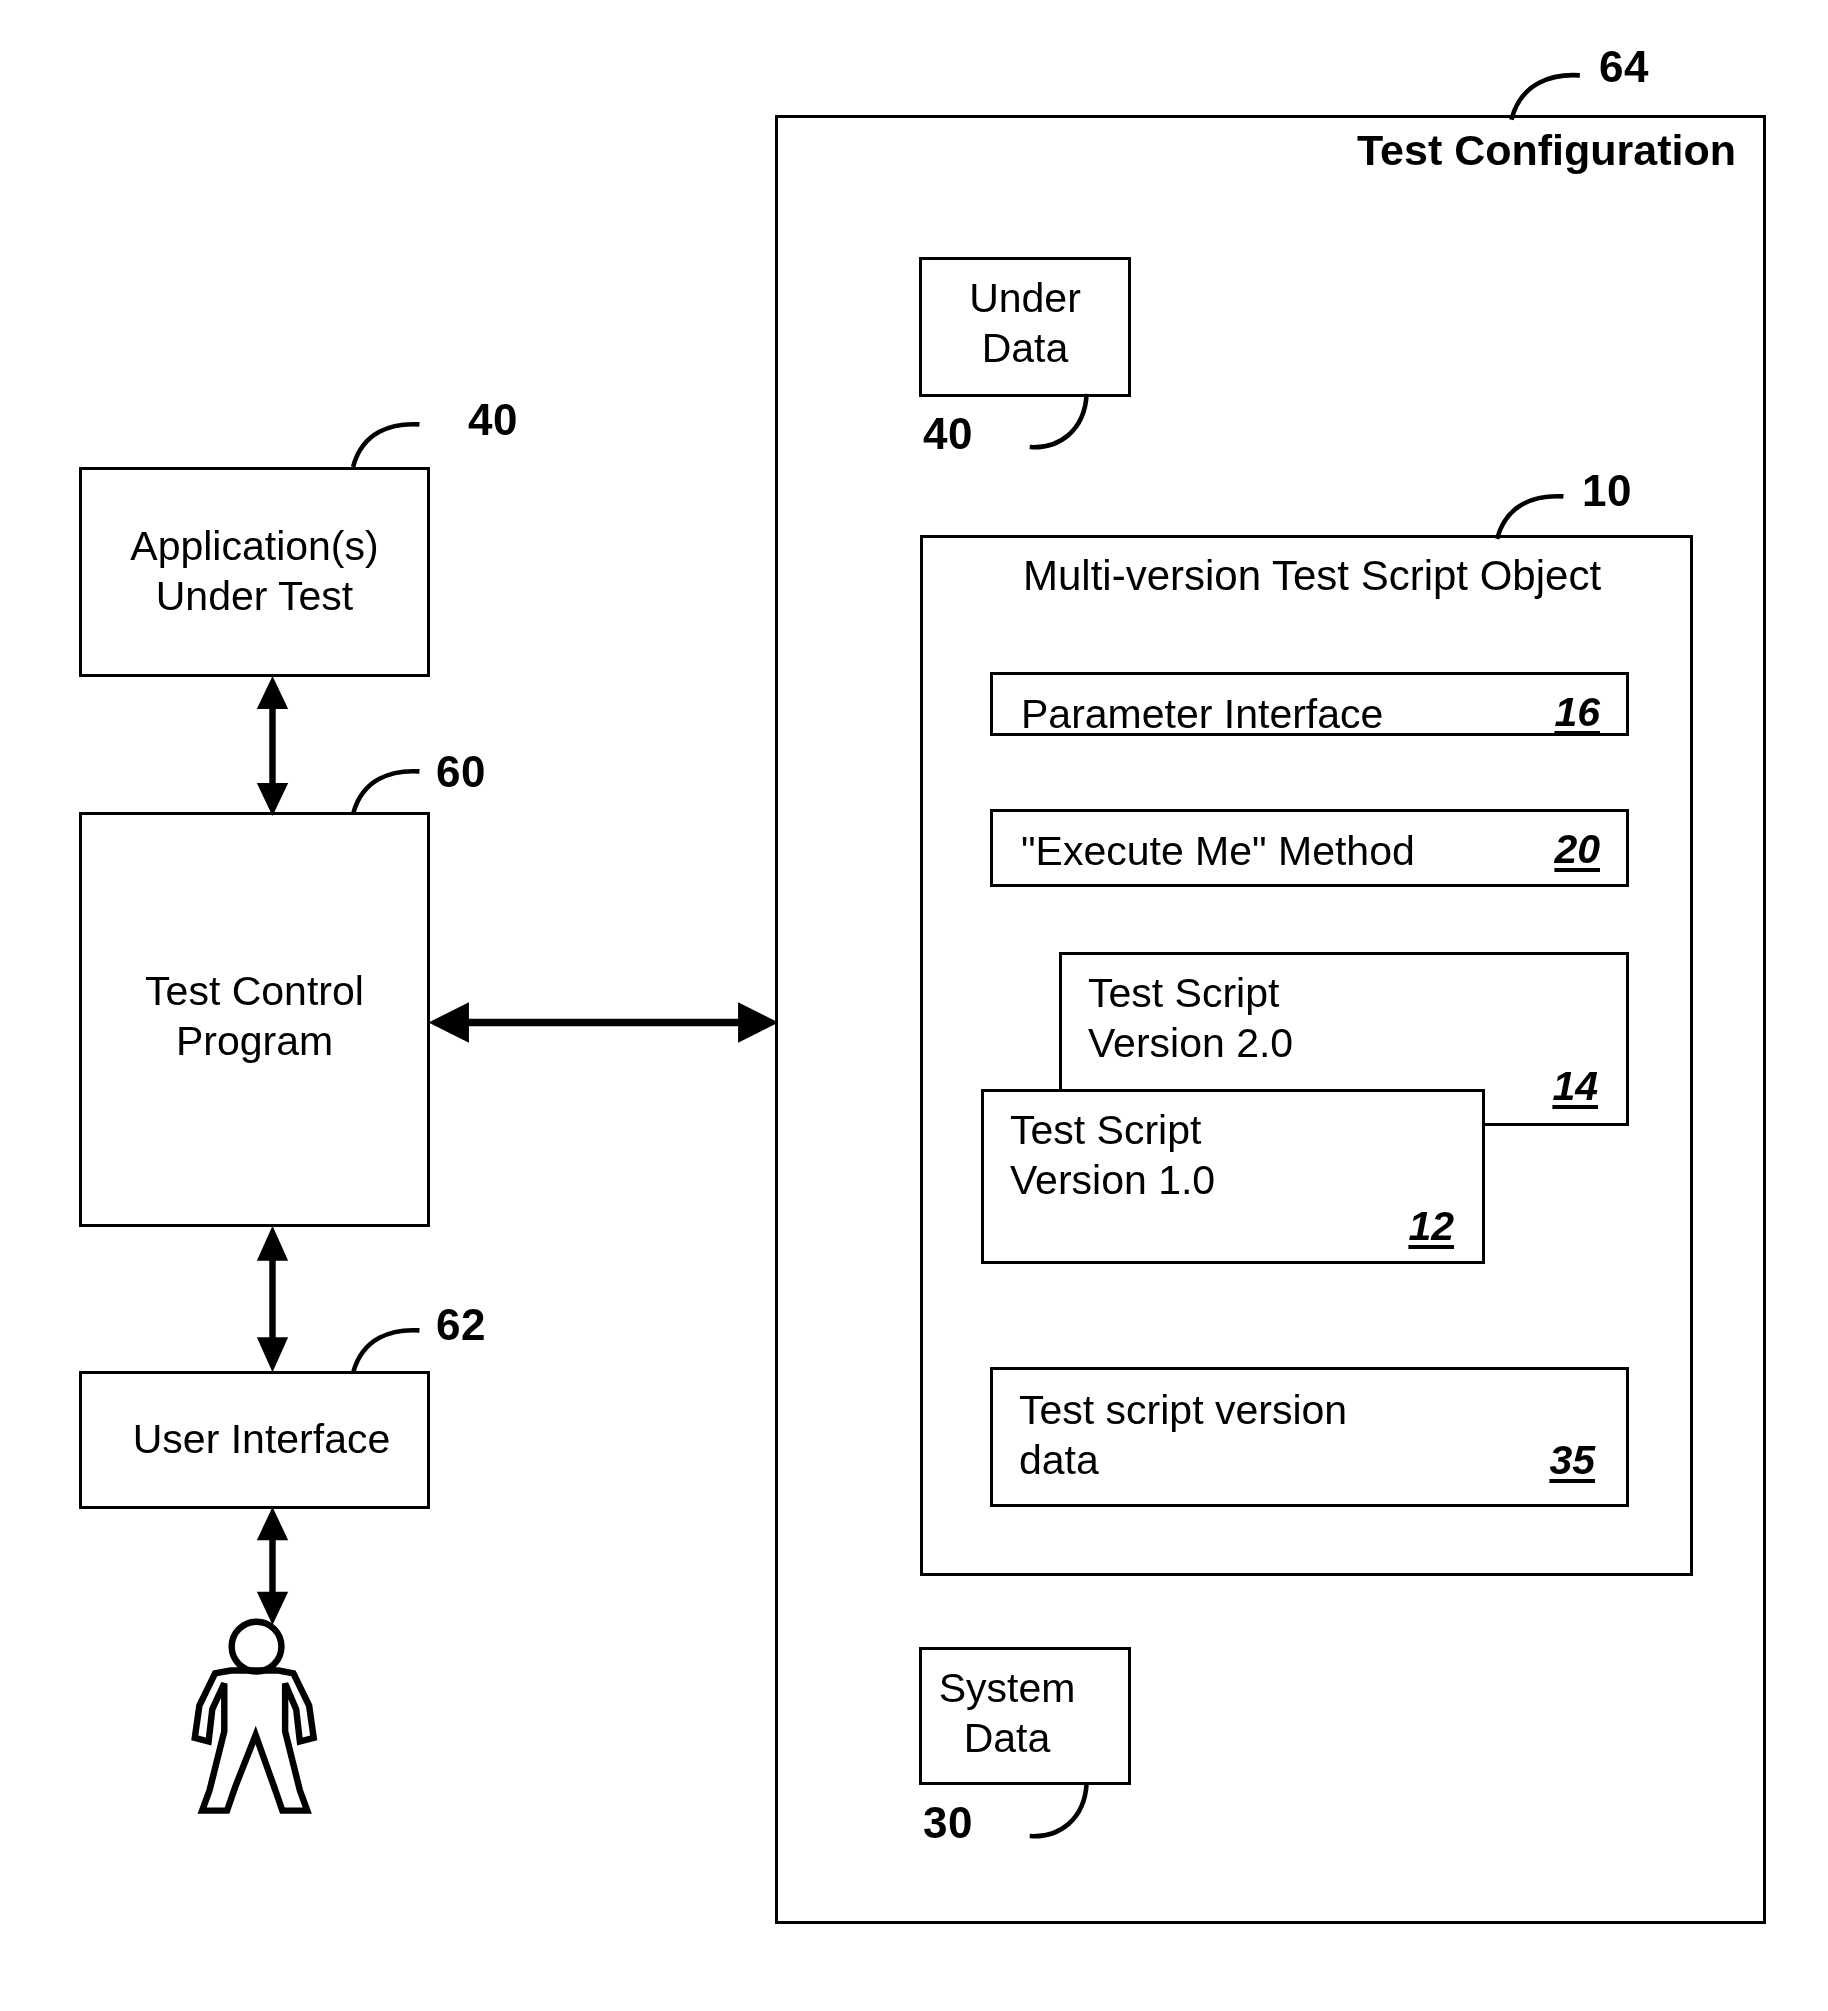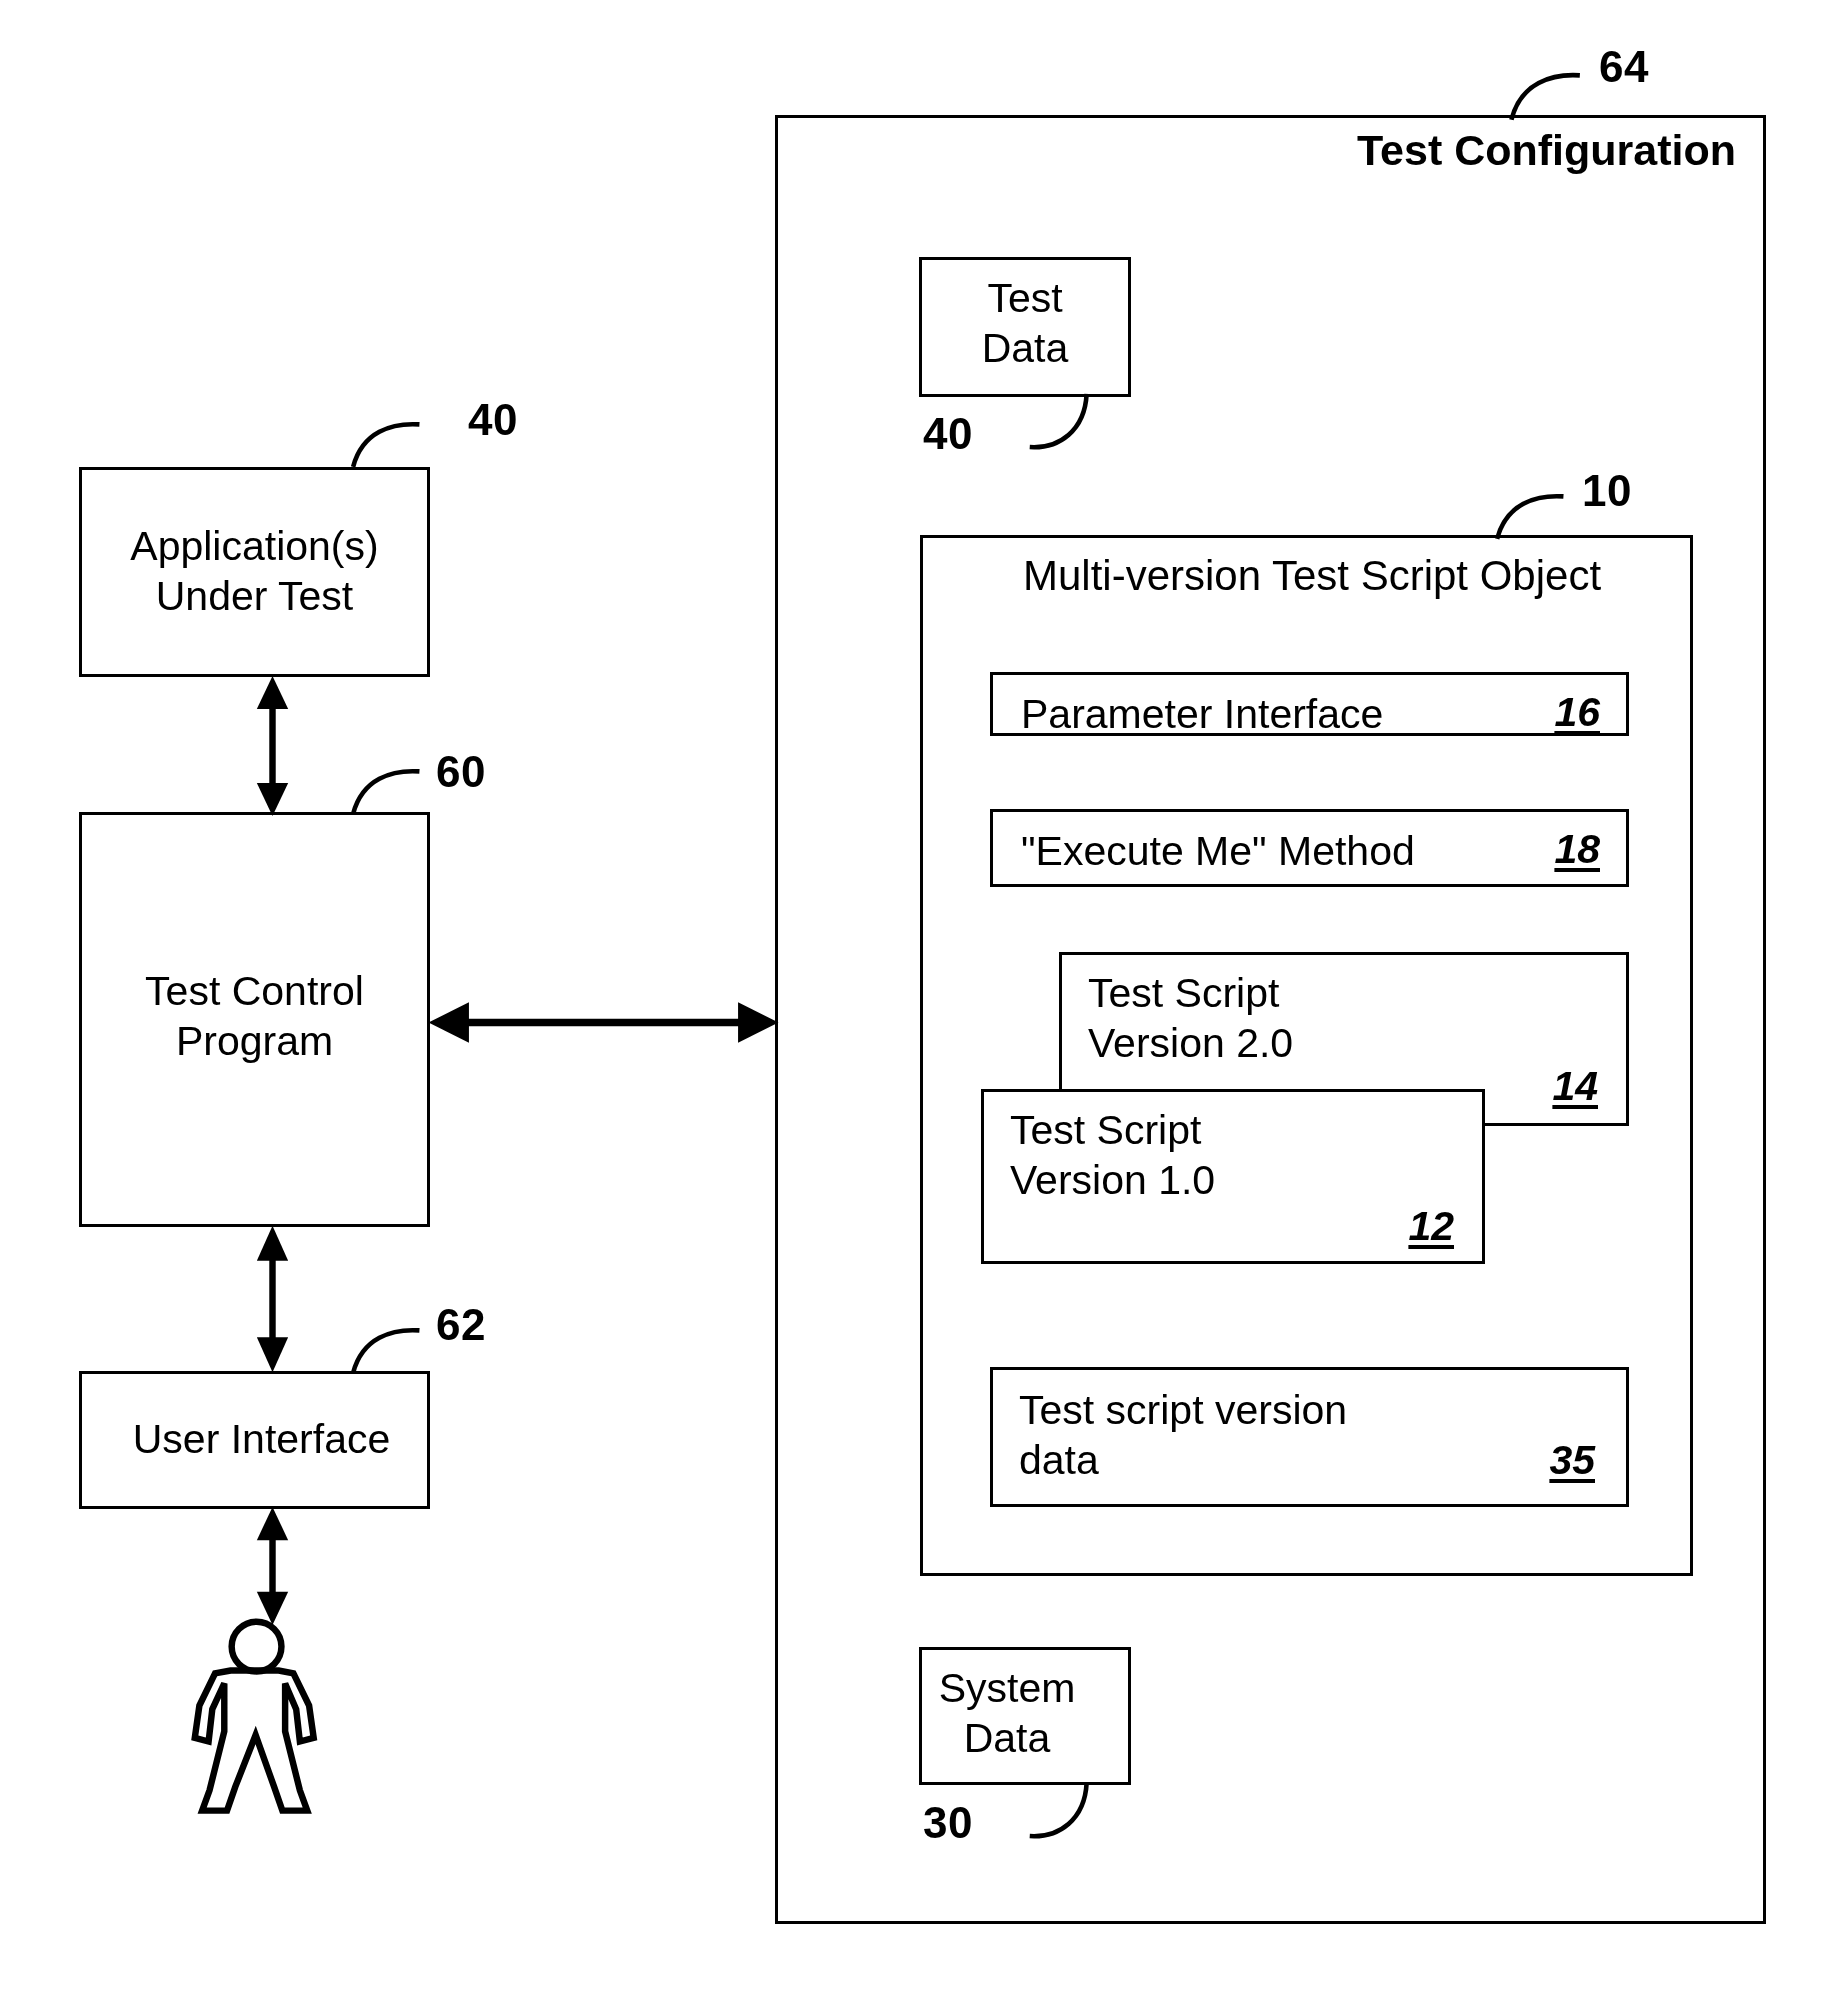--- a/index.html
+++ b/index.html
@@ -85,21 +85,21 @@
   <div class="box" style="left:775px; top:115px; width:991px; height:1809px;"></div>
 
   <div class="flatlabel" style="left:1357px; top:126px; font-size:43px;font-weight:bold;">Test Configuration</div>
 
   <svg class="leader" style="left:1504px; top:55px; width:111px; height:74px;" viewBox="0 0 120 80">
     <path d="M8,70 C18,30 52,20 82,22" fill="none" stroke="#000" stroke-width="5"></path>
   </svg>
   <div class="ref" style="left:1599px; top:42px;">64</div>
 
   <div class="box" style="left:919px; top:257px; width:212px; height:140px;"></div>
-  <div class="box-label" style="left:919px; top:273px; width:212px;">Test
+  <div class="box-label" style="left:919px; top:273px; width:212px;">Under
 Data</div>
 
   <svg class="leader" style="left:978px; top:392px; width:120px; height:78px;" viewBox="0 0 130 85">
     <path d="M118,2 C116,42 88,62 56,60" fill="none" stroke="#000" stroke-width="5"></path>
   </svg>
   <div class="ref" style="left:923px; top:409px;">40</div>
 
   <div class="box" style="left:920px; top:535px; width:773px; height:1041px;"></div>
 
   <div class="flatlabel" style="left:1023px; top:552px; font-size:42px;">Multi-version Test Script Object</div>
@@ -109,21 +109,21 @@
   </svg>
   <div class="ref" style="left:1582px; top:466px;">10</div>
 
   <div class="inner-row" style="left:990px; top:672px; width:639px; height:64px;">
     <div class="txt" style="left:28px; top:14px;">Parameter Interface</div>
     <div class="num" style="right:26px; top:14px;">16</div>
   </div>
 
   <div class="inner-row" style="left:990px; top:809px; width:639px; height:78px;">
     <div class="txt" style="left:28px; top:14px;">"Execute Me" Method</div>
-    <div class="num" style="right:26px; top:14px;">18</div>
+    <div class="num" style="right:26px; top:14px;">20</div>
   </div>
 
   <div class="inner-row" style="left:1059px; top:952px; width:570px; height:174px;">
     <div class="txt" style="left:26px; top:13px;">Test Script
 Version 2.0</div>
     <div class="num" style="right:28px; bottom:13px;">14</div>
   </div>
 
   <div class="inner-row" style="left:981px; top:1089px; width:504px; height:175px; z-index:5;">
     <div class="txt" style="left:26px; top:13px;">Test Script

